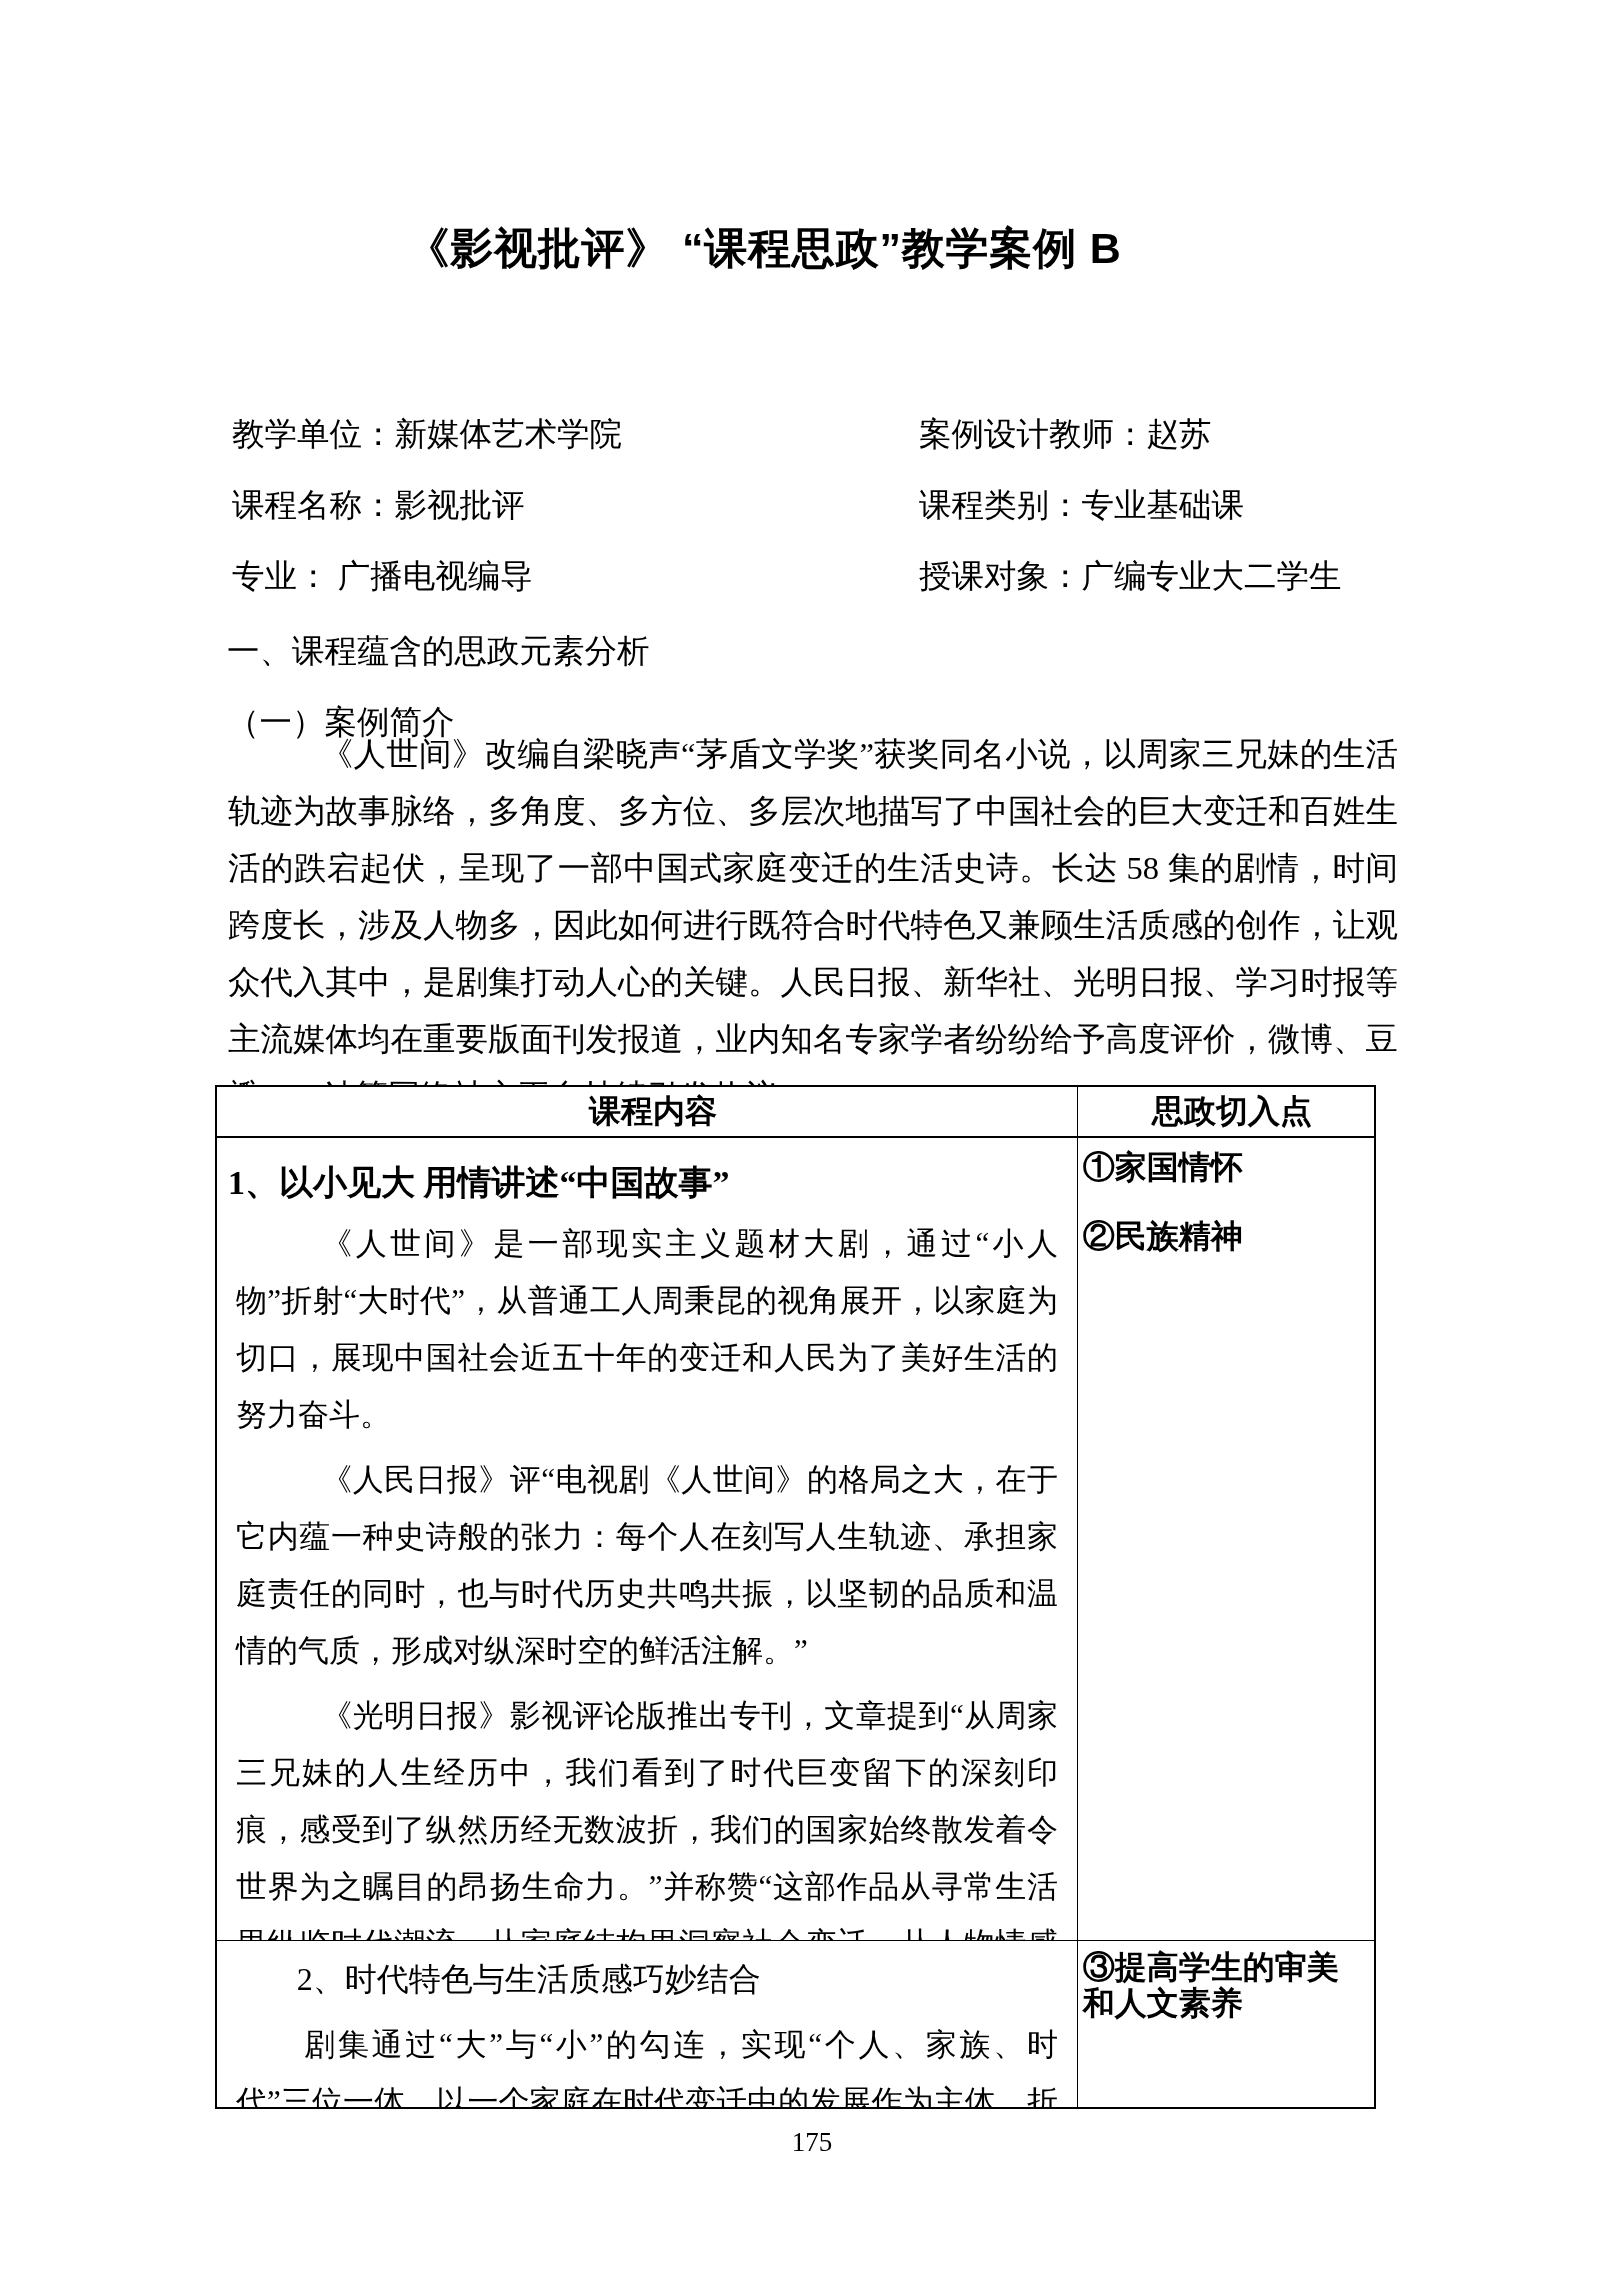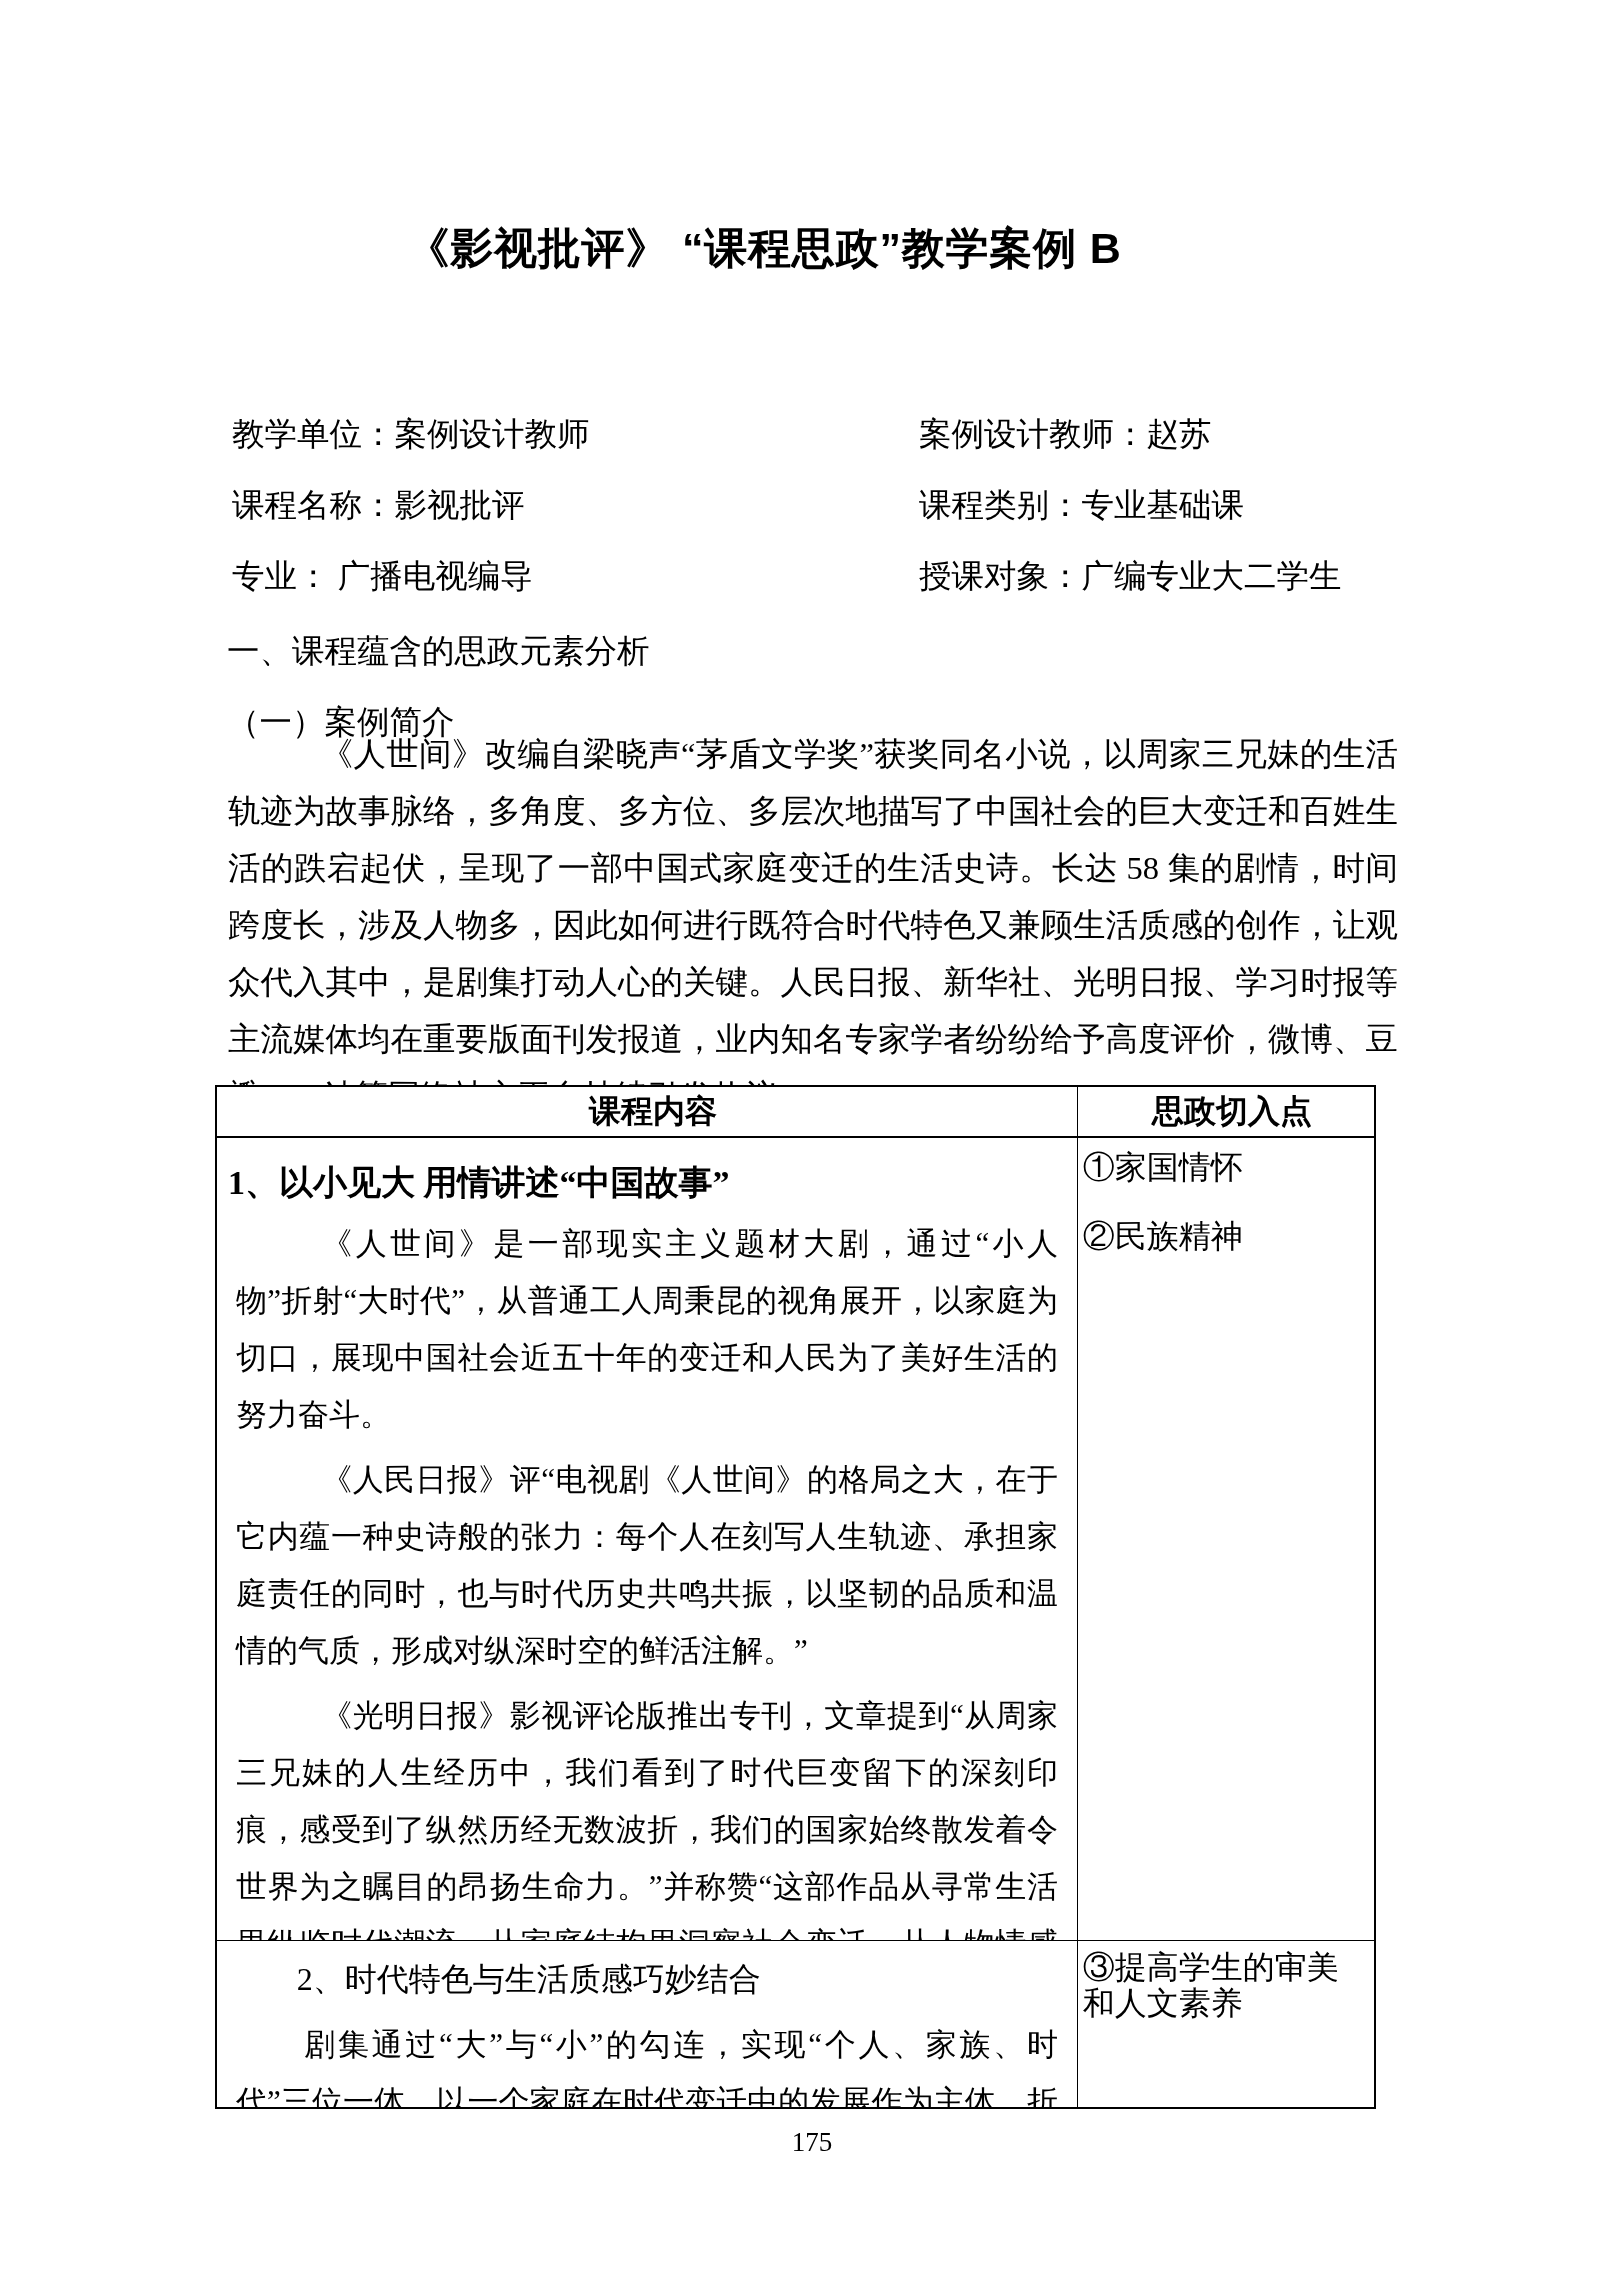--- a/index.html
+++ b/index.html
@@ -86,21 +86,21 @@
     margin:0 0 6.3px 0;
   }
   .tbl p.body-p{
     margin:8px;
     font-size:31px;
     line-height:57px;
     text-indent:2.75em;
     text-align:justify;
   }
   .r1c2{padding:11px 6.3px 0 4.8px;font-size:32px;}
-  .point{margin:0 0 32.5px 0;line-height:36px;}
+  .point{margin:0 0 32.5px 0;line-height:36px;font-weight:bold;}
   .r2c1{padding:9.5px 11px 0 11px;}
   .r2-title{
     font-size:32px;
     font-weight:400;
     line-height:57px;
     margin:0;
     text-indent:2.15em;
   }
   .r2c1 p.body-p{text-indent:2.2em;}
   .r2c2{padding:8px 4.8px 0 4.8px;font-size:32px;line-height:36px;}
@@ -113,21 +113,21 @@
   }
 </style>
 </head>
 <body>
 
 <div class="page">
 
   <div class="doc-title">《影视批评》 “课程思政”教学案例 B</div>
 
   <div class="meta">
-    <div>教学单位：案例设计教师</div>
+    <div>教学单位：新媒体艺术学院</div>
     <div>案例设计教师：赵苏</div>
     <div>课程名称：影视批评</div>
     <div>课程类别：专业基础课</div>
     <div>专业： 广播电视编导</div>
     <div>授课对象：广编专业大二学生</div>
   </div>
 
   <div class="h1">一、课程蕴含的思政元素分析</div>
 
   <div class="h2">（一）案例简介</div>

